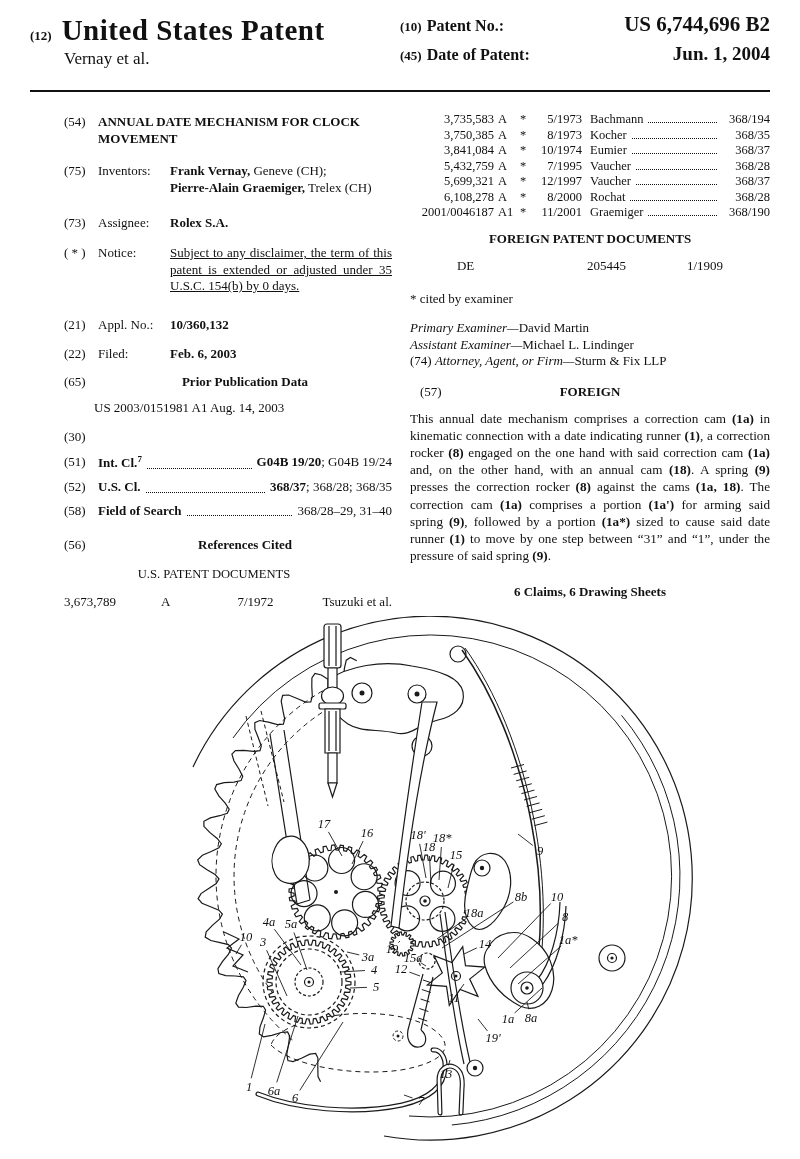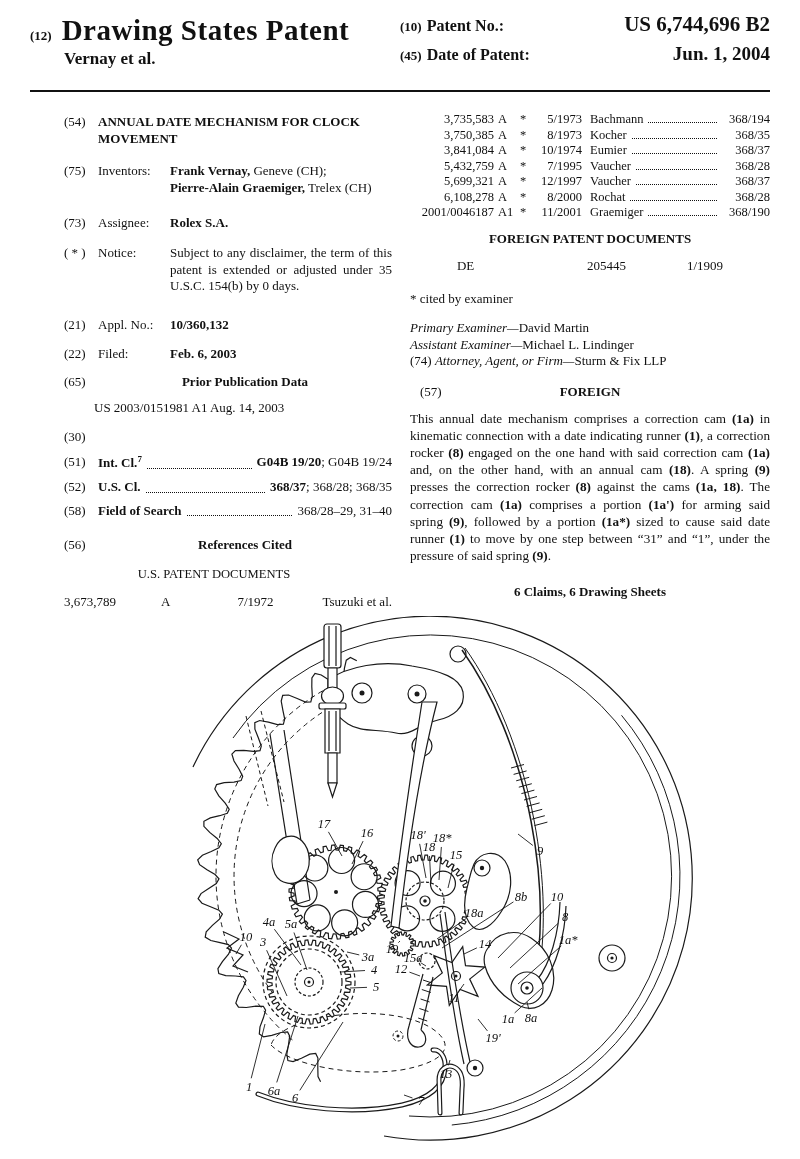--- a/index.html
+++ b/index.html
@@ -1,37 +1,37 @@
 <!DOCTYPE html>
 <html><head>
 <meta charset="utf-8">
 <style>
   html,body{margin:0;padding:0;background:#fff;}
   .page{position:relative;width:800px;height:1159px;background:#fff;color:#111;
         font-family:"Liberation Serif","DejaVu Serif",serif;overflow:hidden;}
   
   .hdr-num{font-size:13px;font-weight:bold;}
   .hdr-title{font-size:29px;font-weight:bold;letter-spacing:.5px;}
-  .hdr-authors{font-size:17px;font-weight:bold;}
+  .hdr-authors{font-size:17px;font-weight:normal;}
   .hdr-right{position:absolute;right:30px;top:12px;width:370px;}
   .hdr-row{display:flex;align-items:baseline;margin-bottom:6px;}
   .hdr-label{font-size:16px;font-weight:bold;margin-left:5px;}
   .hdr-val{flex:1;text-align:right;font-weight:bold;}
   .pno{font-size:21px;}
   .pdate{font-size:19px;}
   .rule{position:absolute;left:30px;right:30px;top:90px;border-top:2.5px solid #111;}
   
   .lcol{position:absolute;left:36px;top:106px;width:356px;font-size:13px;line-height:1.28;}
   .rcol{position:absolute;left:410px;top:106px;width:360px;font-size:13px;line-height:1.28;}
   .frow{display:flex;margin-top:14px;}
   .fnum{width:34px;margin-left:28px;flex:none;}
   .flabel{width:72px;flex:none;}
   .fbody{flex:1;}
   b,.b{font-weight:bold;}
-  .just{text-align:justify;}
+  .just{text-align:justify;text-decoration:underline;}
   .chead{text-align:center;font-weight:bold;margin-top:12px;}
   .csub{text-align:center;margin-top:12px;font-size:12.6px;}
   .dots{flex:1;border-bottom:1.6px dotted #111;margin:0 5px 3px 5px;}
   .dref{display:flex;margin-top:7px;}
   .dref .fnum{margin-left:28px;}
   .prio-row{display:flex;margin-top:12px;}
   .entry-row{display:flex;margin-top:12px;margin-left:28px;gap:39px;}
   
   .cit{display:flex;font-size:12.5px;line-height:15.5px;align-items:baseline;}
   .cit .n{width:84px;text-align:right;flex:none;}
@@ -53,21 +53,21 @@
   .fig svg{width:100%;height:100%;}
   .fig path,.fig rect,.fig circle,.fig line,.fig polygon{vector-effect:non-scaling-stroke;}
 </style>
 </head>
 <body>
 
 <div class="page">
 
   <div style="position:absolute;left:30px;top:14px;">
     <span class="hdr-num">(12)</span>
-    <span class="hdr-title" style="margin-left:6px;">Drawing States Patent</span>
+    <span class="hdr-title" style="margin-left:6px;">United States Patent</span>
     <div class="hdr-authors" style="margin-left:34px;margin-top:2px;">Vernay et al.</div>
   </div>
   <div class="hdr-right">
     <div class="hdr-row">
       <span class="hdr-num">(10)</span>
       <span class="hdr-label">Patent No.:</span>
       <span class="hdr-val pno">US 6,744,696 B2</span>
     </div>
     <div class="hdr-row">
       <span class="hdr-num">(45)</span>

